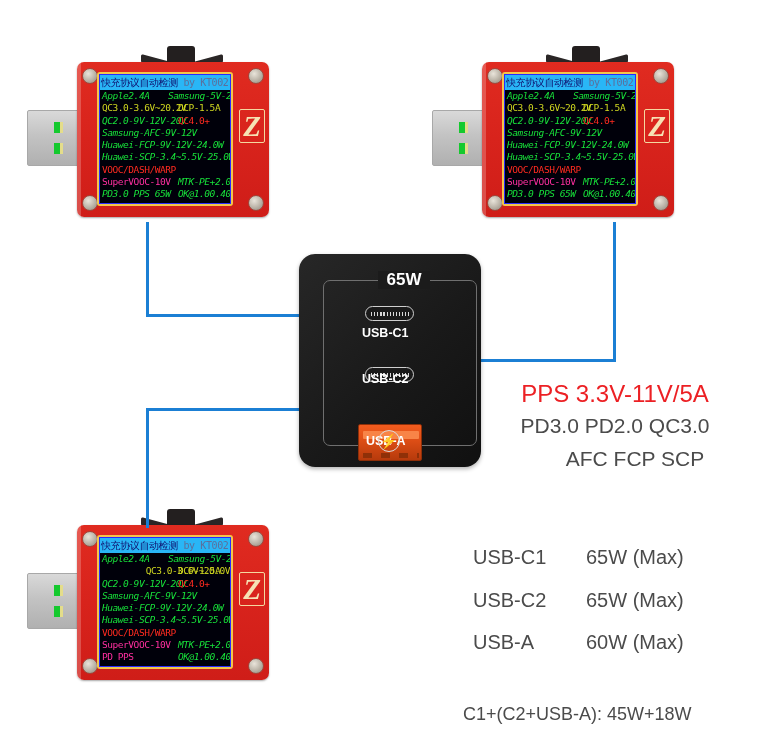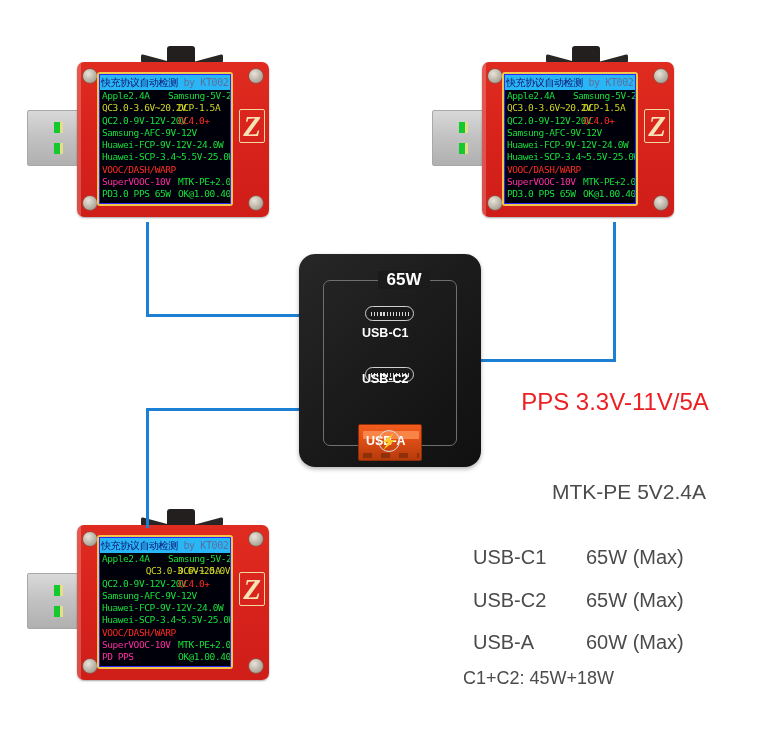--- a/index.html
+++ b/index.html
@@ -65,21 +65,21 @@
     letter-spacing: -0.4px;
   }
   .scr-title .by { color: #5c6f9c; }
   .scr-line {
     font-size: 9.5px;
     line-height: 12.3px;
     white-space: nowrap;
     letter-spacing: -0.45px;
     padding-left: 2px;
   }
-  .g  { color: #17e03a; }
+  .g  { color: #17e03a; font-style: italic; }
   .y  { color: #cfd620; }
   .r  { color: #ff2b20; }
   .m  { color: #ff2fa0; }
 
   .screw {
     position: absolute;
     width: 16px; height: 16px;
     border-radius: 50%;
     background: radial-gradient(circle at 38% 34%, #e9e4da 0%, #b9b2a6 55%, #8d867b 100%);
     border: 1px solid #a0473c;
@@ -142,21 +142,21 @@
     position: absolute;
     left: 299px; top: 254px;
     width: 182px; height: 213px;
     background: linear-gradient(135deg,#272727 0%, #191919 55%, #101010 100%);
     border-radius: 16px;
     box-shadow: 0 2px 4px rgba(0,0,0,0.3);
   }
   .charger-outline {
     position: absolute;
     left: 24px; top: 26px;
-    width: 134px; height: 166px;
+    width: 154px; height: 166px;
     border: 1px solid #6f6f6f;
     border-radius: 7px;
   }
   .charger-wattage {
     position: absolute;
     left: 54px; top: -10px;
     width: 52px;
     text-align: center;
     background: #1b1b1b;
     color: #ffffff;
@@ -226,21 +226,20 @@
     background: #1b7fd4;
   }
   .pps-line {
     position: absolute;
     left: 460px; top: 380px;
     width: 310px;
     text-align: center;
     color: #ec2024;
     font-size: 24px;
     font-weight: 400;
-    margin-top: 8px;
   }
   .proto-line {
     position: absolute;
     width: 310px;
     left: 460px;
     text-align: center;
     color: #4b4b4b;
     font-size: 21px;
   }
   .proto-1 { top: 414px; }
@@ -397,30 +396,31 @@
     <div class="port port-c" style="left:66px; top:52px;"></div>
     <div class="port-label" style="left:63px; top:72px;">USB-C1</div>
     <div class="port port-c" style="left:66px; top:98px;"></div>
     <div class="port-label" style="left:63px; top:118px;">USB-C2</div>
     <div class="port port-a" style="left:59px; top:140px;"></div>
     <div class="port-label" style="left:67px; top:180px;">USB-A</div>
     <div class="bolt-circle">⚡</div>
   </div>
 
   <div class="pps-line">PPS 3.3V-11V/5A</div>
-  <div class="proto-line proto-3">MTK-PE  5V2.4A</div>
+  <div class="proto-line proto-1">PD3.0 PD2.0 QC3.0</div>
+  <div class="proto-line proto-2">AFC  FCP  SCP</div>
 
   <div class="spec-row spec-1">
     <span class="nm">USB-C1</span>
     <span class="val">65W (Max)</span>
   </div>
   <div class="spec-row spec-2">
     <span class="nm">USB-C2</span>
     <span class="val">65W (Max)</span>
   </div>
   <div class="spec-row spec-3">
     <span class="nm">USB-A</span>
     <span class="val">60W (Max)</span>
   </div>
 
-  <div class="combo combo-1">C1+C2: 45W+18W</div>
+  <div class="combo combo-2">C1+(C2+USB-A): 45W+18W</div>
 
 </div>
 
 </body></html>

